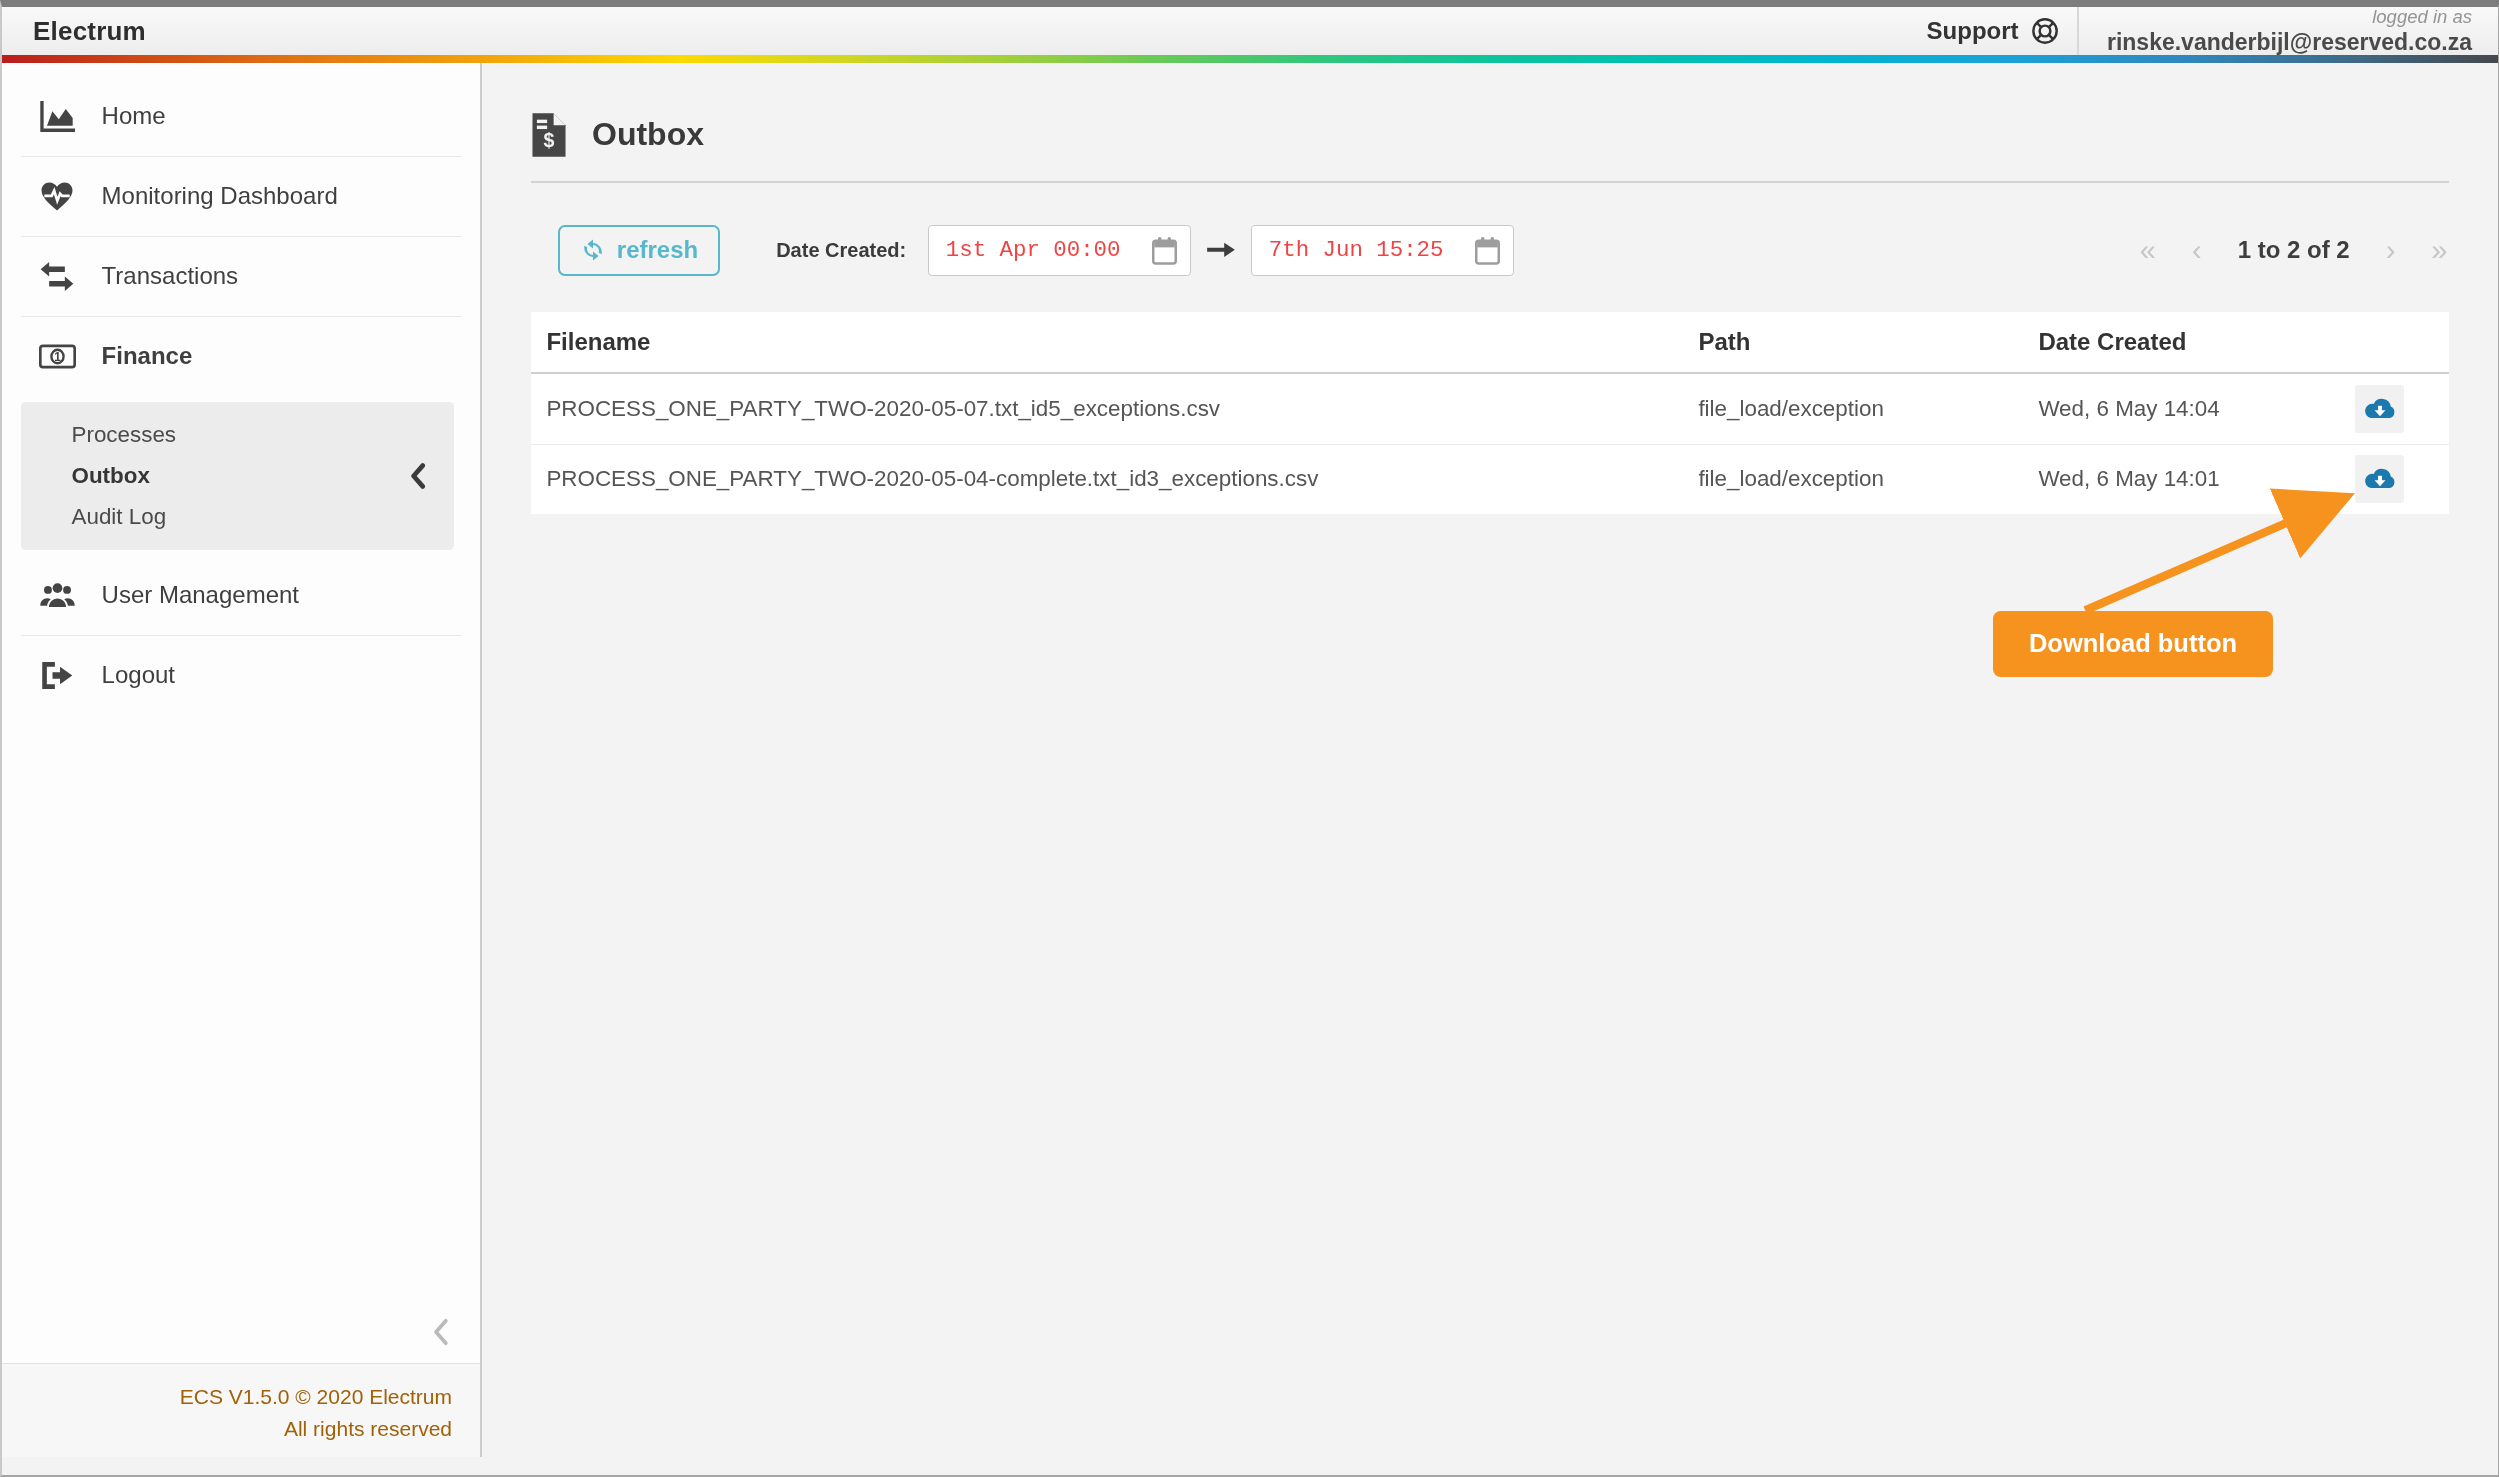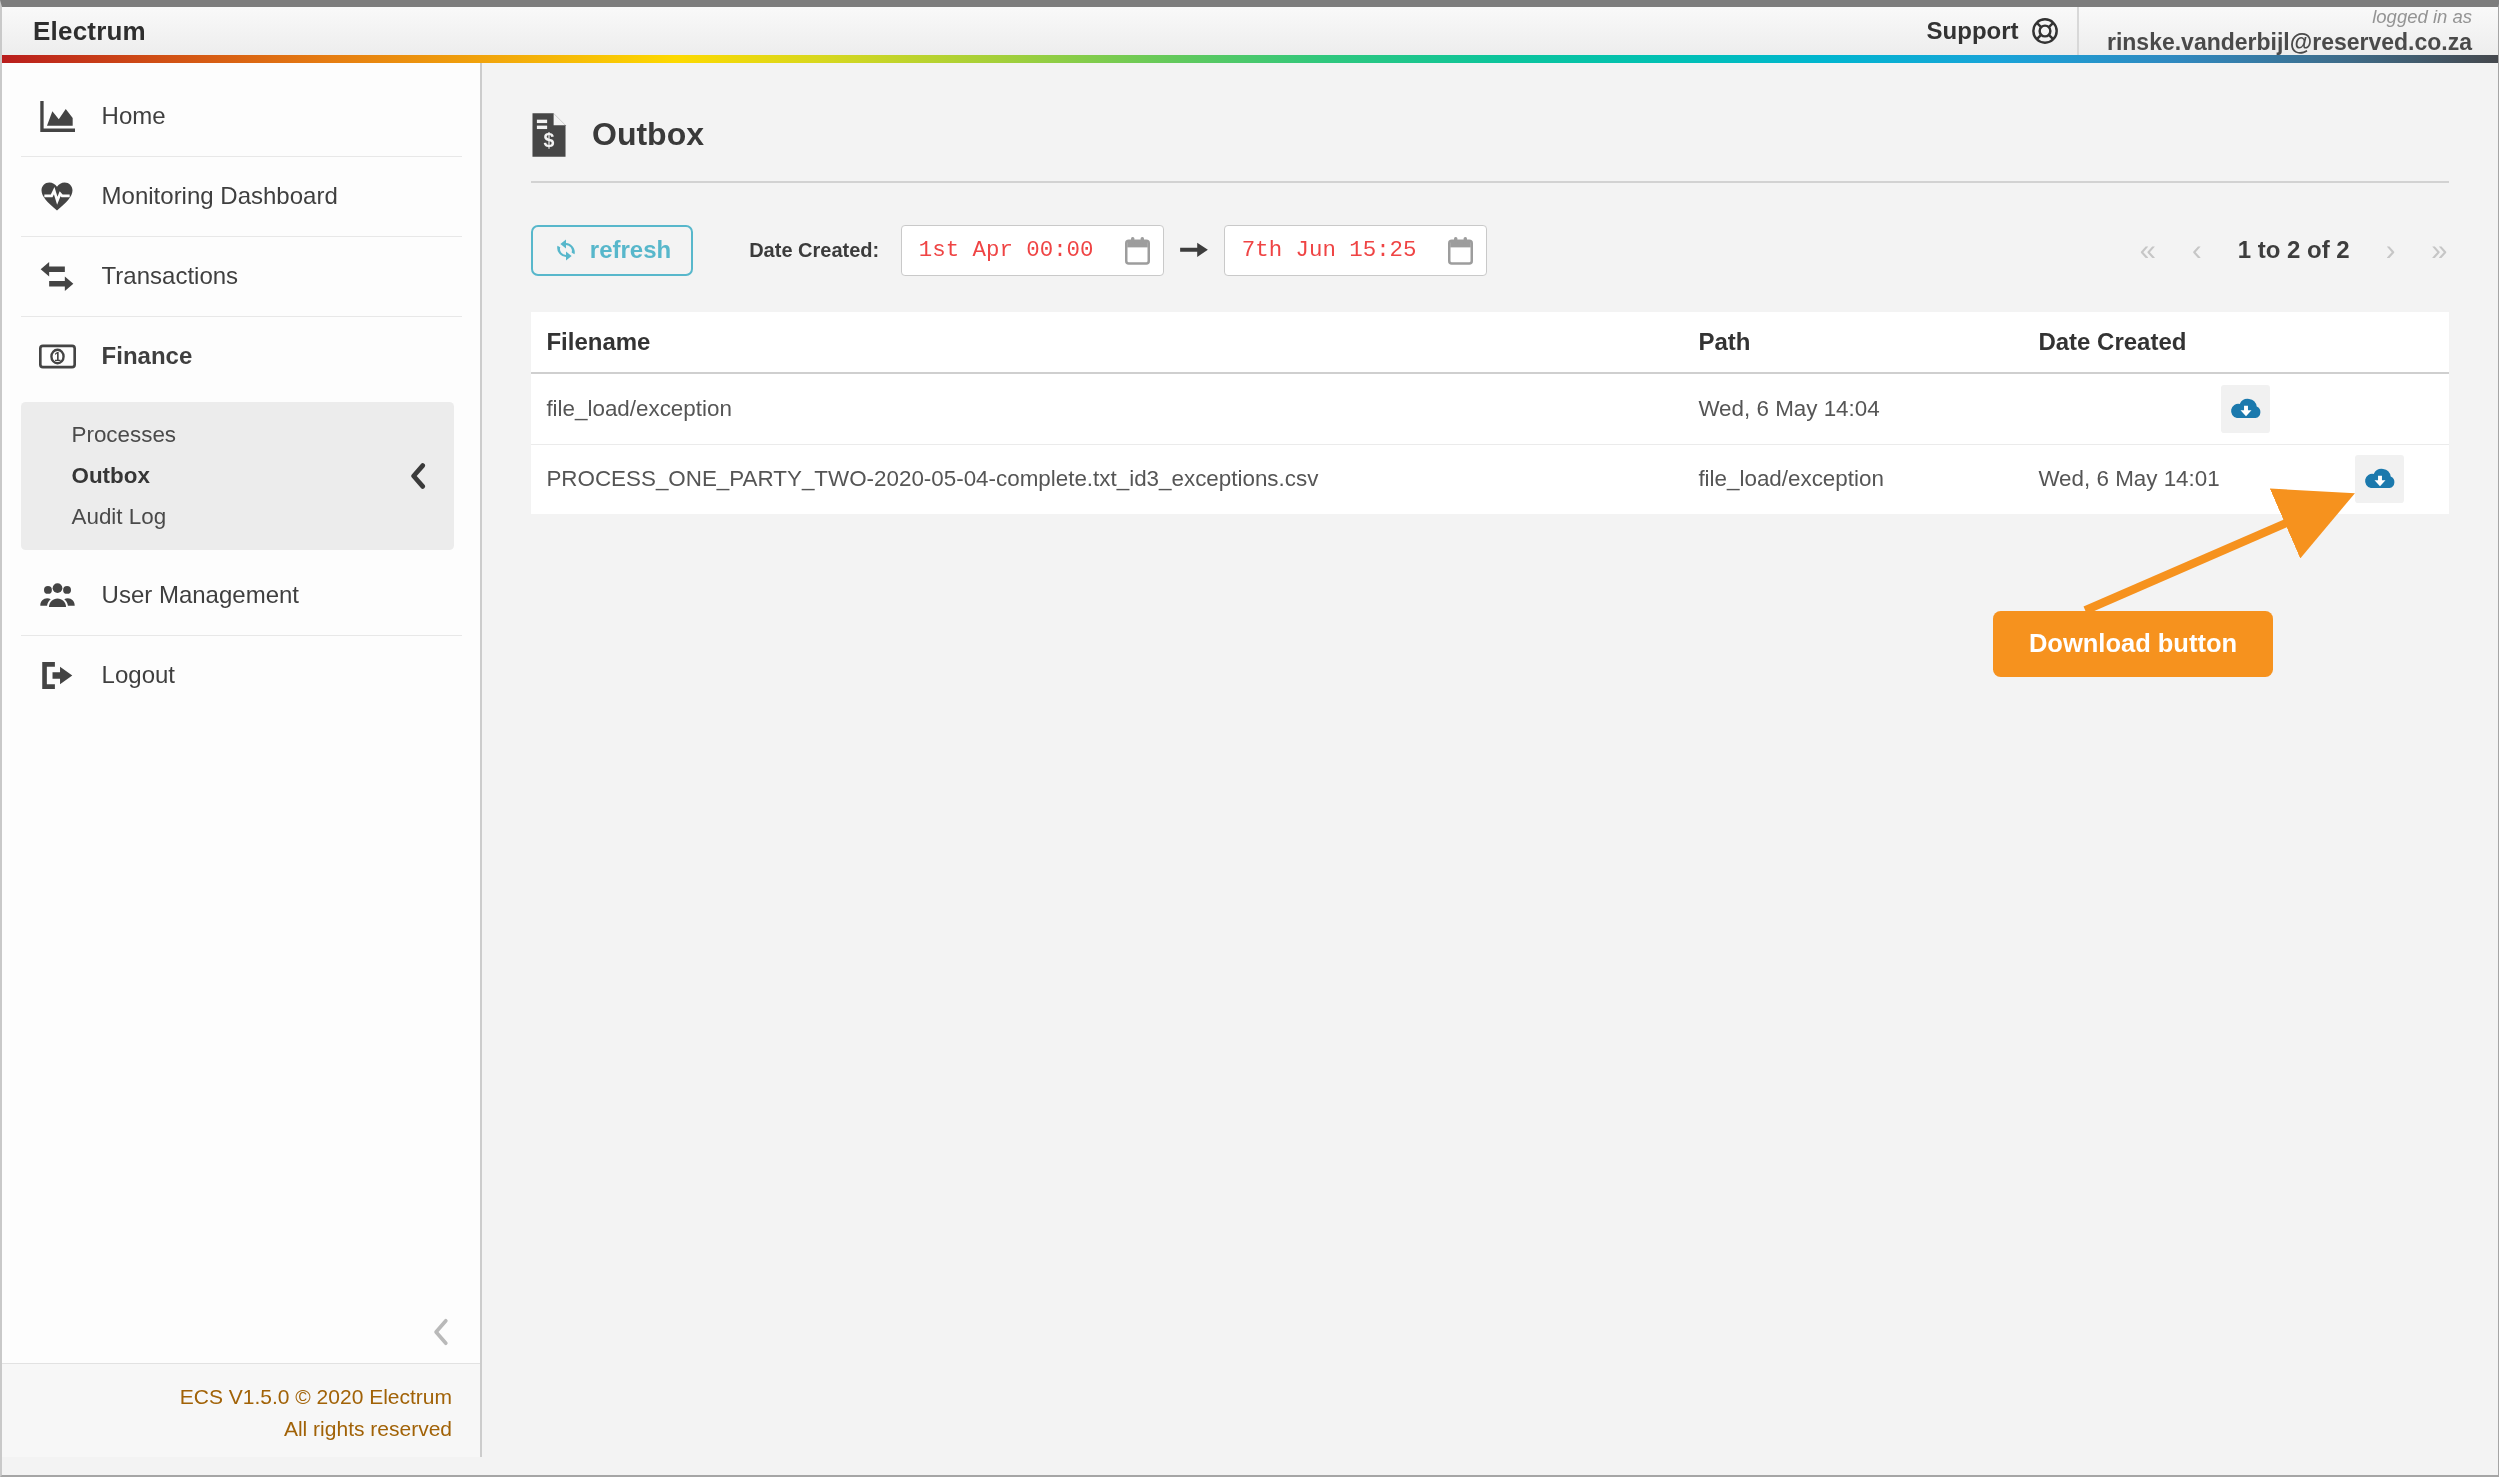--- a/index.html
+++ b/index.html
@@ -47,21 +47,21 @@
   .submenu-item .sel-chevron{ margin-left:auto; display:flex; }
   .collapse-chevron{ position:absolute; right:31px; bottom:108px; cursor:pointer; }
   .sidebar-footer{ position:absolute; left:0; right:0; bottom:0; height:94px; background:#f7f7f7;
     border-top:1.5px solid #e2e2e2; text-align:right; padding:17px 28px 0 0;
     font-size:21px; color:#a16207; line-height:1.55; }
   
   .main{ position:relative; flex:1; background:#f3f3f3; padding:0 49px; }
   .title-row{ margin-top:49px; display:flex; align-items:center; gap:25px; }
   .page-title{ font-size:32px; font-weight:bold; color:#3a3a3a; }
   .title-divider{ margin-top:23px; border-top:2.3px solid #d2d2d2; }
-  .toolbar{ margin-top:42px; display:flex; align-items:center; height:51px; }
+  .toolbar{ margin-top:42px; display:flex; align-items:center; height:51px;margin-left:27px; }
   .refresh-btn{ display:flex; align-items:center; gap:10.8px; height:51px; padding:0 20px;
     background:transparent; border:2.3px solid #57b7cb; border-radius:7px;
     color:#57b7cb; font-size:24px; font-weight:bold; cursor:pointer; margin-right:56px;
     font-family:"Liberation Sans", sans-serif; }
   .date-label{ font-size:20px; font-weight:bold; color:#3b3b3b; margin-right:21.6px; }
   .date-input{ position:relative; width:263px; height:51px; background:#fff;
     border:1.5px solid #c9c9c9; border-radius:3.9px; display:flex; align-items:center; }
   .date-input input{ border:none; outline:none; background:transparent; width:192px;
     padding-left:17px; font-size:22.4px; color:#ef4444; font-family:Liberation Mono, monospace; }
   .date-input .cal{ position:absolute; right:12.4px; top:10px; }
@@ -285,20 +285,21 @@
 
       <div class="files-table">
         <div class="t-head">
           <div>Filename</div>
           <div>Path</div>
           <div>Date Created</div>
           <div></div>
         </div>
 
         <div class="t-row">
+          <div>PROCESS_ONE_PARTY_TWO-2020-05-07.txt_id5_exceptions.csv</div>
           <div>file_load/exception</div>
           <div>Wed, 6 May 14:04</div>
           <div class="t-action">
             <button class="download-btn">
               <svg width="34" height="25.5" viewBox="0 0 26 19">
                 <path fill="#1b79ad" d="M21.2 7.7A6.9 6.9 0 0 0 8.2 5.8 5.5 5.5 0 0 0 6 16.6h14.3a4.7 4.7 0 0 0 .9-8.9z"></path>
                 <path fill="#fff" d="M14.5 7.2v3.4h2.7L13 15.2l-4.2-4.6h2.7V7.2z"></path>
               </svg>
             </button>
           </div>

